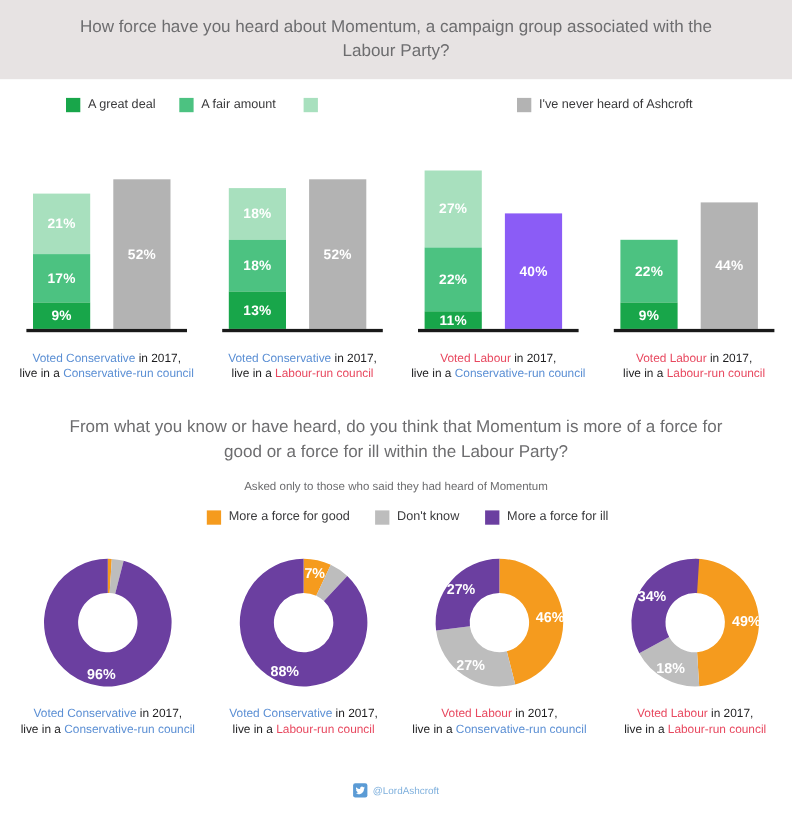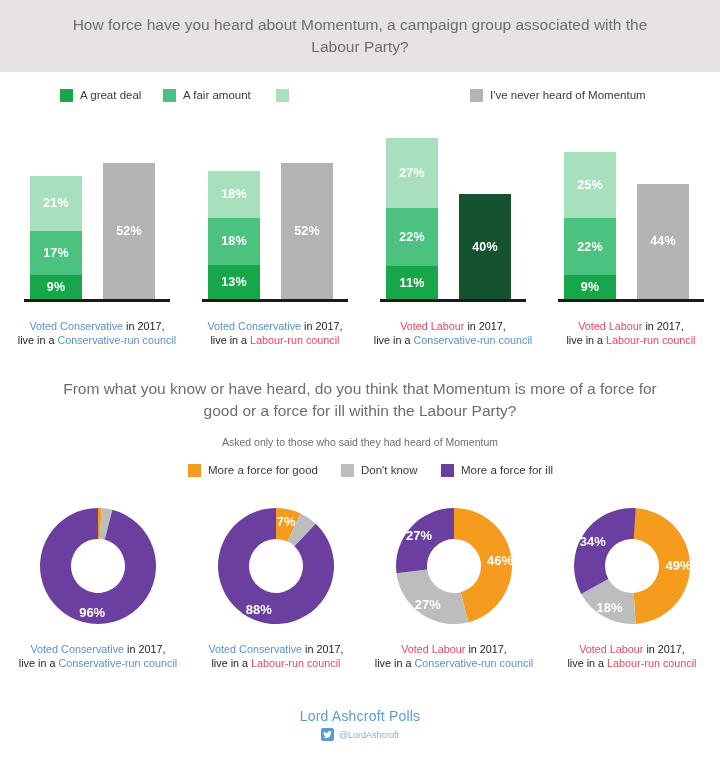--- a/index.html
+++ b/index.html
@@ -96,21 +96,21 @@
     </div>
     <div class="lg-item" style="left: 163px;">
       <span class="sw" style="background: rgb(76, 194, 129);"></span>
       <span class="lg-text">A fair amount</span>
     </div>
     <div class="lg-item" style="left: 276px;">
       <span class="sw" style="background: rgb(168, 224, 190);"></span>
     </div>
     <div class="lg-item" style="left: 470px;">
       <span class="sw" style="background: rgb(179, 179, 179);"></span>
-      <span class="lg-text">I've never heard of Momentum</span>
+      <span class="lg-text">I've never heard of Ashcroft</span>
     </div>
   </div>
 
 <div class="bars-area" id="bars-area">
     <div class="bar-group" style="left: 8px;">
       <div class="bar stacked">
         <div class="seg" style="height: 55.02px; background: rgb(168, 224, 190);">
           <span>21%</span>
         </div>
         <div class="seg" style="height: 44.54px; background: rgb(76, 194, 129);">
@@ -149,37 +149,34 @@
       <div class="grp-label"><span style="color:#5b8fd4">Voted Conservative</span><span> in 2017,</span><br><span>live in a </span><span style="color:#e8485f">Labour-run council</span></div>
     </div>
     <div class="bar-group" style="left: 364px;">
       <div class="bar stacked">
         <div class="seg" style="height: 70.74px; background: rgb(168, 224, 190);">
           <span>27%</span>
         </div>
         <div class="seg" style="height: 57.64px; background: rgb(76, 194, 129);">
           <span>22%</span>
         </div>
-        <div class="seg" style="height: 33px; background: rgb(24, 166, 74);">
+        <div class="seg" style="height: 16px; background: rgb(24, 166, 74);">
           <span>11%</span>
         </div>
       </div>
       <div class="bar single">
-        <div class="seg" style="height: 104.8px; background: #14532d; align-items: center;">
+        <div class="seg" style="height: 104.8px; background: #8b5cf6; align-items: center;">
           <span>40%</span>
         </div>
       </div>
       <div class="baseline"></div>
       <div class="grp-label"><span style="color:#e8485f">Voted Labour</span><span> in 2017,</span><br><span>live in a </span><span style="color:#5b8fd4">Conservative-run council</span></div>
     </div>
     <div class="bar-group" style="left: 542px;">
       <div class="bar stacked">
-        <div class="seg" style="height: 65.5px; background: rgb(168, 224, 190);">
-          <span>25%</span>
-        </div>
         <div class="seg" style="height: 57.64px; background: rgb(76, 194, 129);">
           <span>22%</span>
         </div>
         <div class="seg" style="height: 23.58px; background: rgb(24, 166, 74);">
           <span>9%</span>
         </div>
       </div>
       <div class="bar single">
         <div class="seg" style="height: 115.28px; background: rgb(179, 179, 179);">
           <span>44%</span>
@@ -245,21 +242,20 @@
         <path d="M71.64185013270018,127.88555024883975A58,58 0 0 1 17.174212557455924,97.94171309789951L44.339719638815694,83.00734920074632A27,27 0 0 0 69.69534402729147,96.94672166756334Z" fill="#bdbdbd"></path>
         <text x="45.59845415427023" y="115.74826062203965" text-anchor="middle" class="d-val">18%</text>
         <path d="M17.174212557455924,97.94171309789951A58,58 0 0 1 71.6418501327002,12.114449751160251L69.69534402729147,43.05327833243667A27,27 0 0 0 44.339719638815694,83.00734920074632Z" fill="#6b3fa0"></path>
         <text x="28.738751464156294" y="50.08405403347666" text-anchor="middle" class="d-val">34%</text>
       </svg>
       <div class="d-label"><span style="color:#e8485f">Voted Labour</span><span> in 2017,</span><br><span>live in a </span><span style="color:#e8485f">Labour-run council</span></div>
     </div>
   </div>
 
 <div class="footer">
-  <div class="brand">Lord Ashcroft Polls</div>
   <div class="handle-row">
     <span class="tw">
       <svg width="9" height="9" viewBox="0 0 24 24">
           <path fill="#ffffff" d="M23 4.9c-.8.4-1.7.6-2.6.8 1-.6 1.7-1.5 2-2.6-.9.5-1.9.9-3 1.1A4.6 4.6 0 0 0 11.6 8c0 .4 0 .7.1 1A13 13 0 0 1 2.2 4.2a4.6 4.6 0 0 0 1.4 6.1c-.7 0-1.4-.2-2-.5v.1c0 2.2 1.6 4 3.7 4.5a4.6 4.6 0 0 1-2.1.1 4.6 4.6 0 0 0 4.3 3.2A9.2 9.2 0 0 1 1 19.5a13 13 0 0 0 7 2c8.4 0 13-7 13-13v-.6c.9-.6 1.6-1.4 2.2-2.3z"></path>
         </svg>
     </span>
     <span class="handle">@LordAshcroft</span>
   </div>
 </div>
 

